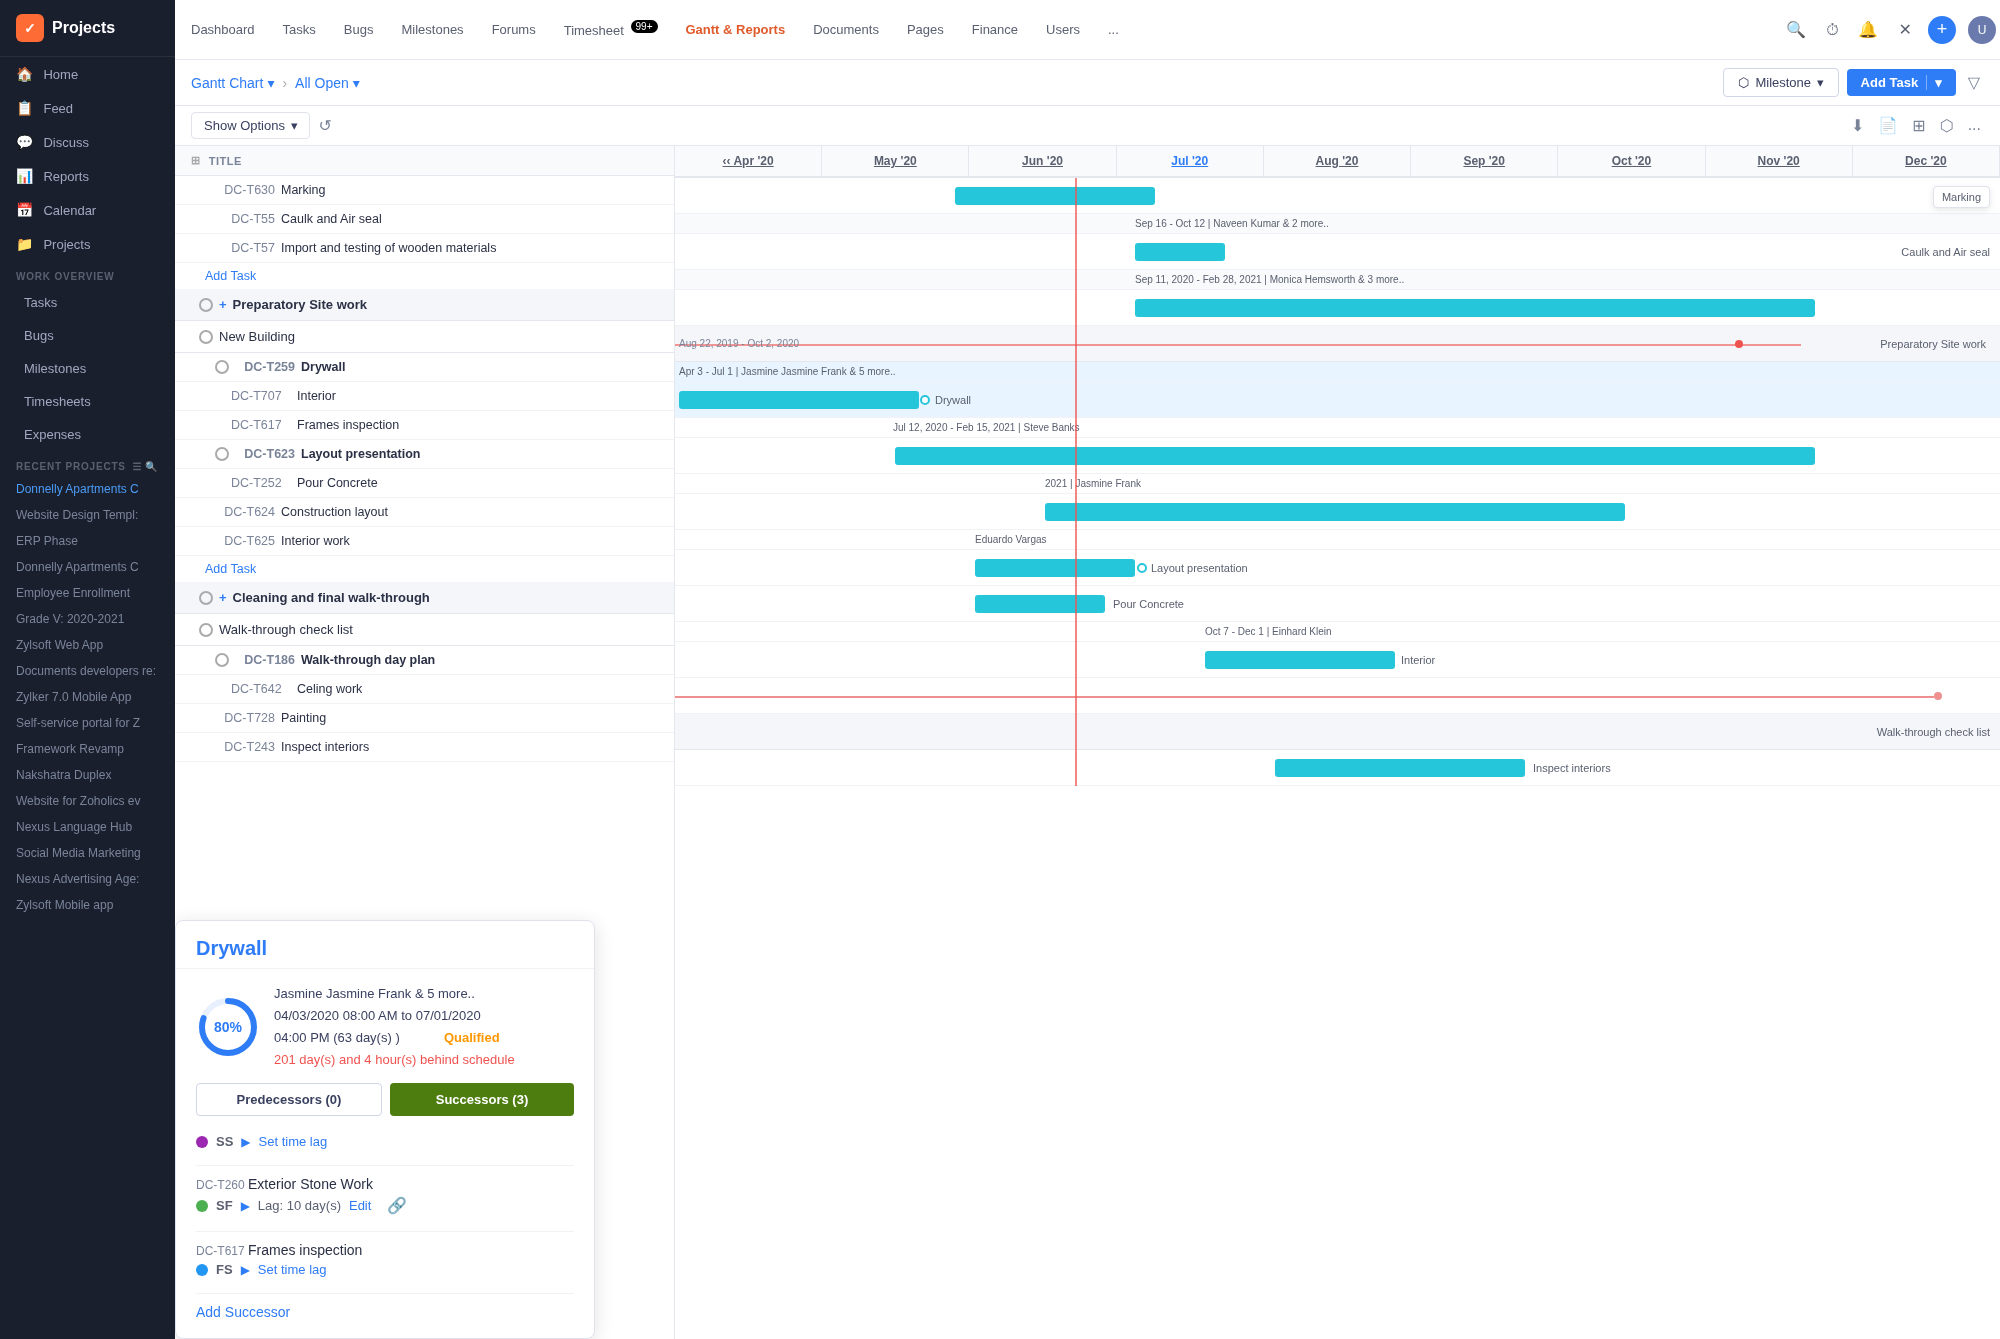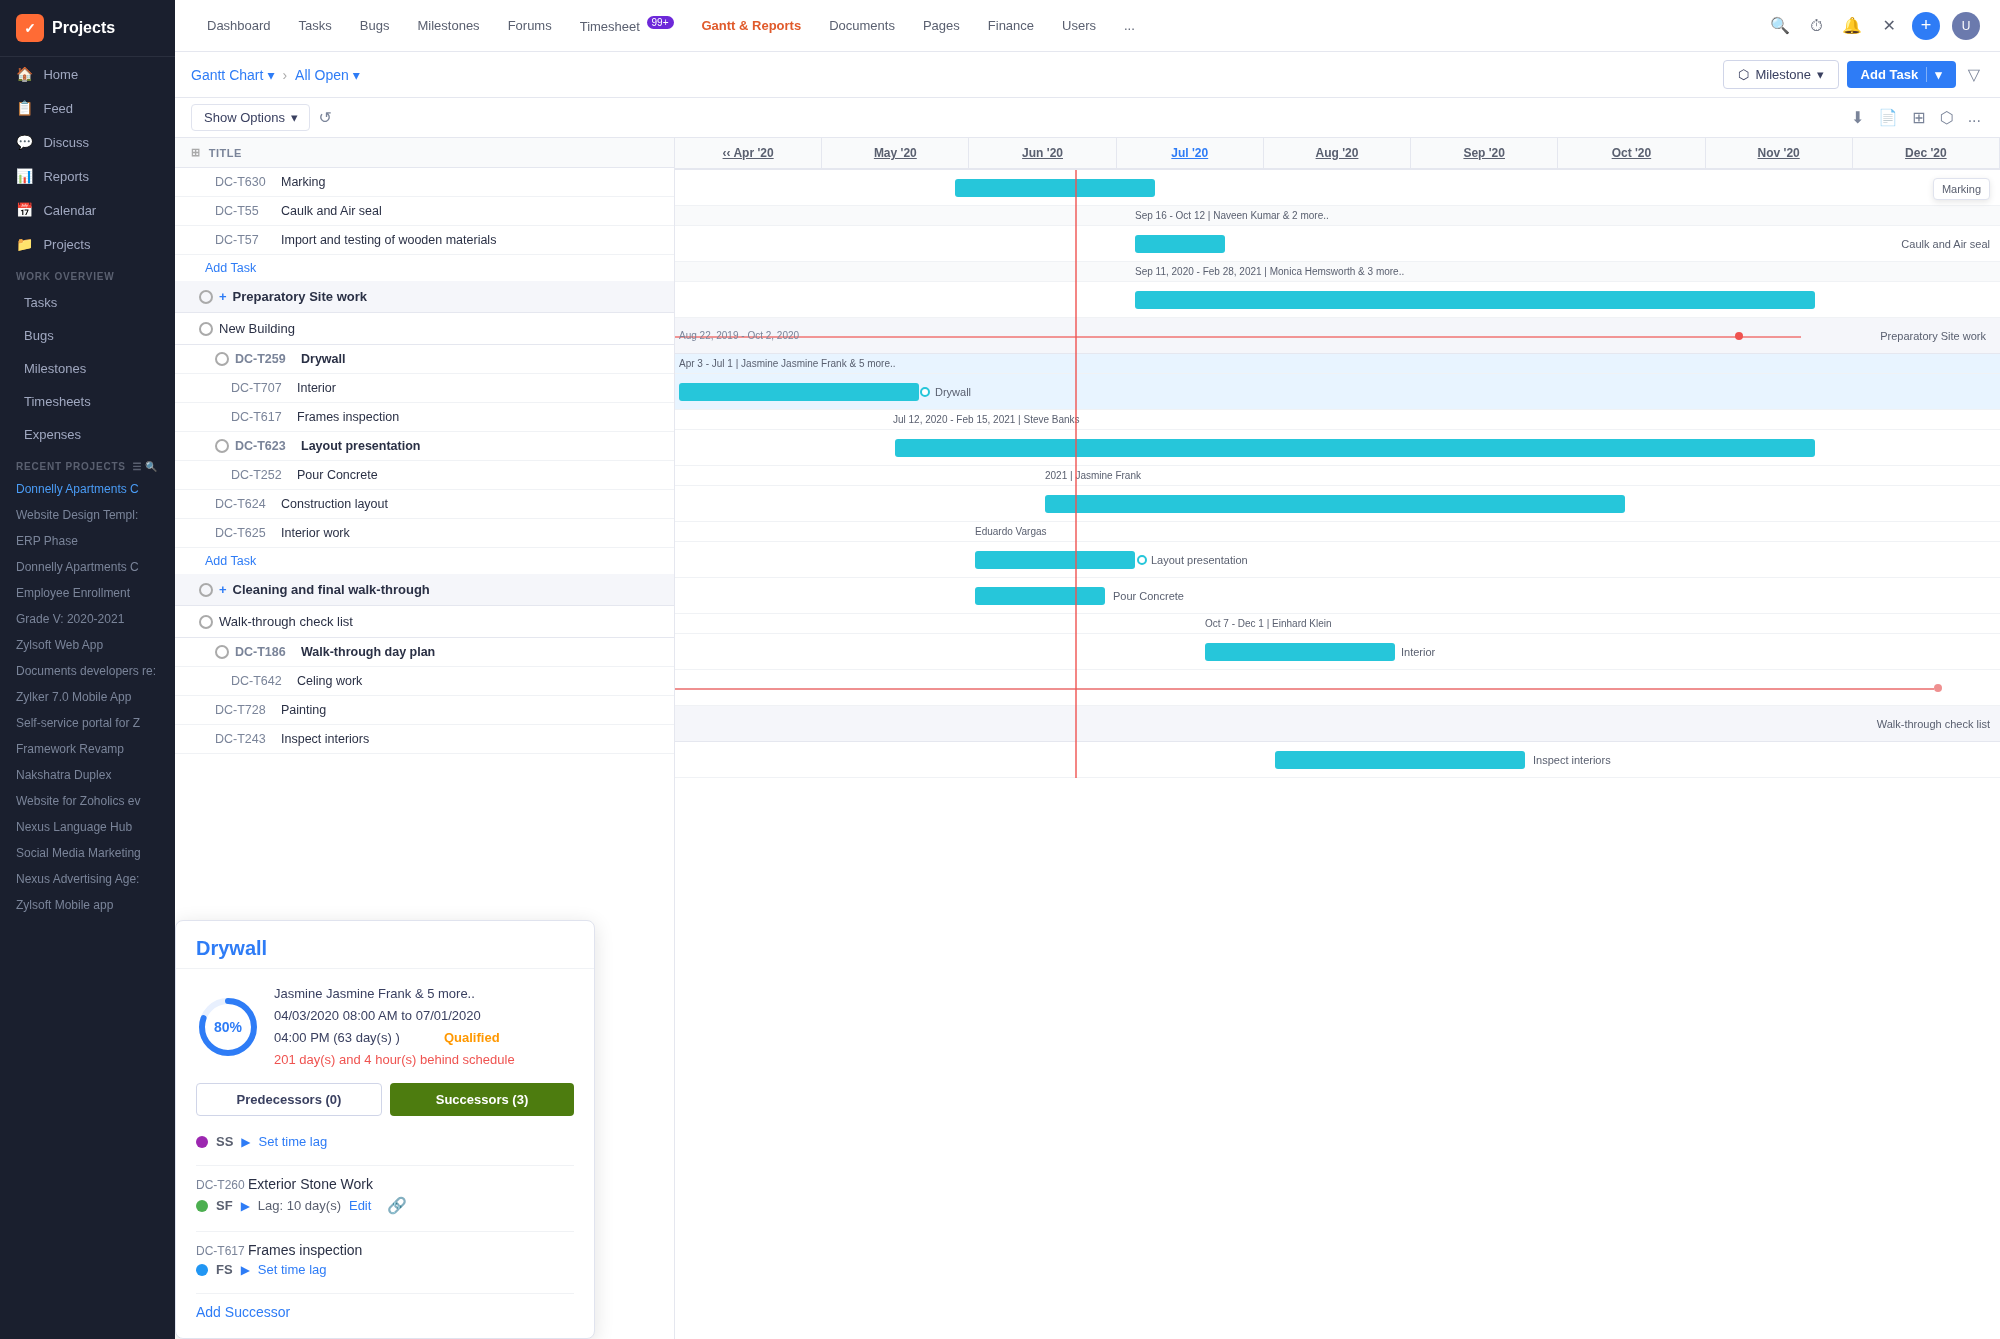--- a/index.html
+++ b/index.html
@@ -75,36 +75,36 @@
       flex-direction: column;
       overflow: hidden;
     }
 
     
     #topnav {
       background: #fff;
       border-bottom: 1px solid #e5e7ef;
       display: flex;
       align-items: center;
-      padding: 0 20px;
-      height: 52px;
+      padding: 0 4px;
+      height: 60px;
       gap: 4px;
       flex-shrink: 0;
     }
     .topnav-item {
       padding: 6px 12px;
       cursor: pointer;
       font-size: 13px;
       color: #5a6070;
       border-radius: 4px;
       white-space: nowrap;
     }
     .topnav-item.active { color: #e05a2b; font-weight: 600; }
     .topnav-badge {
-      background: #6d28d9;
+      background: #000000;
       color: #fff;
       font-size: 10px;
       border-radius: 8px;
       padding: 1px 5px;
       margin-left: 3px;
       vertical-align: super;
     }
     .topnav-spacer { flex: 1; }
     .topnav-icons { display: flex; align-items: center; gap: 12px; color: #5a6070; font-size: 16px; }
     .topnav-icon-btn { cursor: pointer; padding: 4px; border-radius: 4px; }
@@ -250,21 +250,21 @@
       align-items: center;
       padding: 8px 8px;
       font-weight: 600;
       font-size: 13px;
       color: #2a3045;
       background: #f5f6fa;
       border-bottom: 1px solid #e5e7ef;
       cursor: pointer;
     }
     .indent-1 { padding-left: 24px; }
-    .indent-2 { padding-left: 40px; }
+    .indent-2 { padding-left: 40px; text-align: right; }
     .indent-3 { padding-left: 56px; }
     .circle-icon { 
       width: 14px; height: 14px; 
       border-radius: 50%; 
       border: 2px solid #aaa; 
       display: inline-flex; 
       align-items: center; justify-content: center;
       margin-right: 6px;
       flex-shrink: 0;
     }

